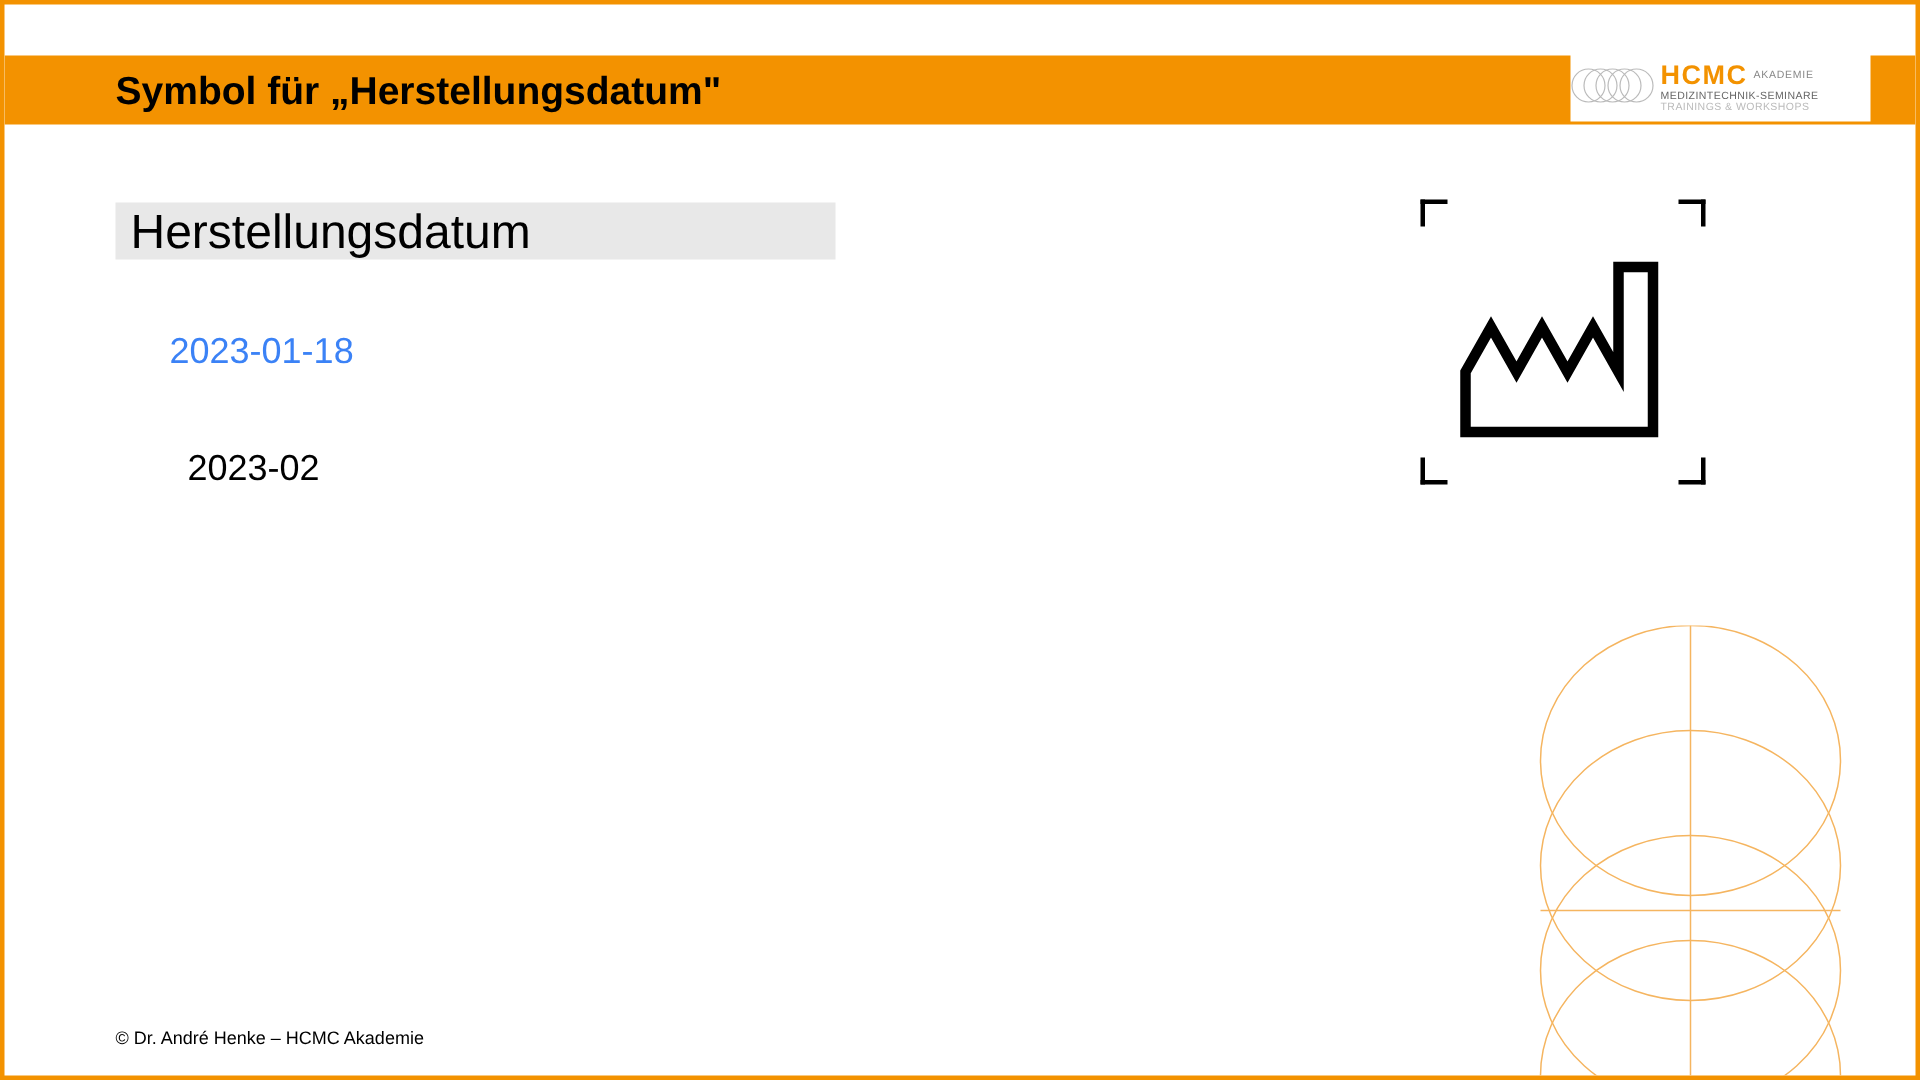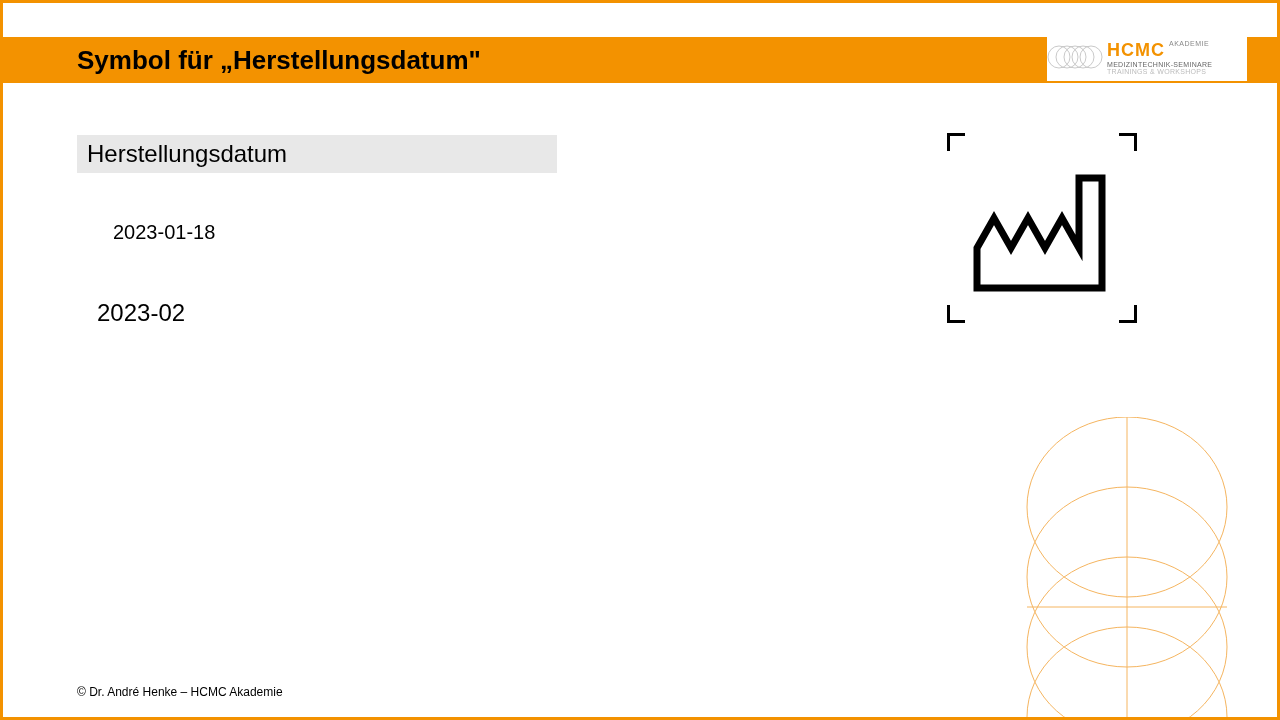--- a/index.html
+++ b/index.html
@@ -50,34 +50,34 @@
   .section-heading {
     position: absolute;
     top: 132px;
     left: 74px;
     width: 480px;
     height: 38px;
     background: #e8e8e8;
     display: flex;
     align-items: center;
     padding-left: 10px;
-    font-size: 24px;
+    font-size: 32px;
     color:#000;
   }
   .date-line1 {
     position: absolute;
     top: 218px;
     left: 110px;
-    font-size: 20px;
-    color:#000000;
+    font-size: 24px;
+    color:#3b82f6;
   }
   .date-line2 {
     position: absolute;
     top: 296px;
-    left: 94px;
+    left: 122px;
     font-size: 24px;
     color:#000;
   }
   .symbol-box {
     position: absolute;
     top: 130px;
     right: 140px;
     width: 190px;
     height: 190px;
   }
@@ -116,21 +116,21 @@
     <svg class="logo-circles" viewBox="0 0 60 40">
       <g fill="none" stroke="#bbb" stroke-width="0.8">
         <circle cx="12" cy="20" r="11"></circle>
         <circle cx="20" cy="20" r="11"></circle>
         <circle cx="28" cy="20" r="11"></circle>
         <circle cx="36" cy="20" r="11"></circle>
         <circle cx="44" cy="20" r="11"></circle>
       </g>
     </svg>
     <div style="display:flex; flex-direction:column;">
-      <div style="display:flex; align-items:flex-start;">
+      <div style="display:flex; align-items:center;">
         <span class="logo-hcmc">HCMC</span>
         <div class="logo-right">
           <span class="logo-sub0">AKADEMIE</span>
         </div>
       </div>
       <span class="logo-sub1">MEDIZINTECHNIK-SEMINARE</span>
       <span class="logo-sub2">TRAININGS &amp; WORKSHOPS</span>
     </div>
   </div>
 

